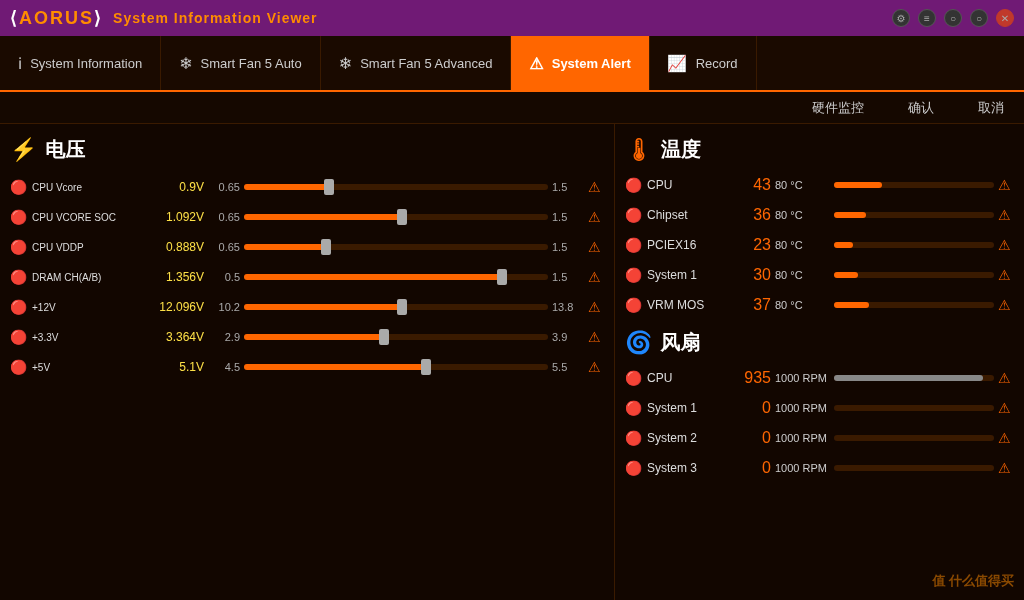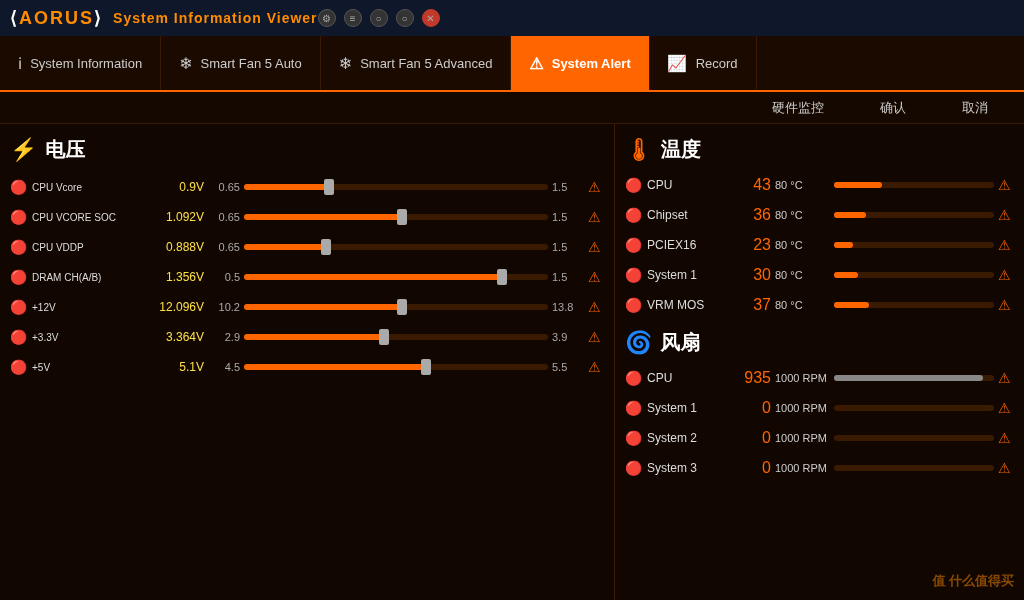--- a/index.html
+++ b/index.html
@@ -7,26 +7,26 @@
       width: 1024px;
       height: 600px;
       background: #1a0a00;
       font-family: 'Arial', sans-serif;
       overflow: hidden;
       color: #fff;
     }
 
     
     .title-bar {
-      background: #0f172a;
+      background: #701a75;
       height: 36px;
       display: flex;
       align-items: center;
       padding: 0 10px;
-      justify-content: flex-start;
+      justify-content: space-between;
     }
     .title-bar-left {
       display: flex;
       align-items: center;
       gap: 10px;
     }
     .aorus-logo {
       color: #fff;
       font-weight: bold;
       font-size: 18px;
@@ -87,22 +87,22 @@
       font-size: 16px;
     }
 
     
     .sub-header {
       background: #150800;
       height: 32px;
       display: flex;
       align-items: center;
       justify-content: flex-end;
-      padding: 0 36px;
-      gap: 56px;
+      padding: 0 20px;
+      gap: 44px;
       border-bottom: 1px solid #3a1a00;
       font-size: 13px;
       color: #ccc;
     }
     .sub-header-btn {
       cursor: pointer;
       color: #ccc;
     }
 
     

